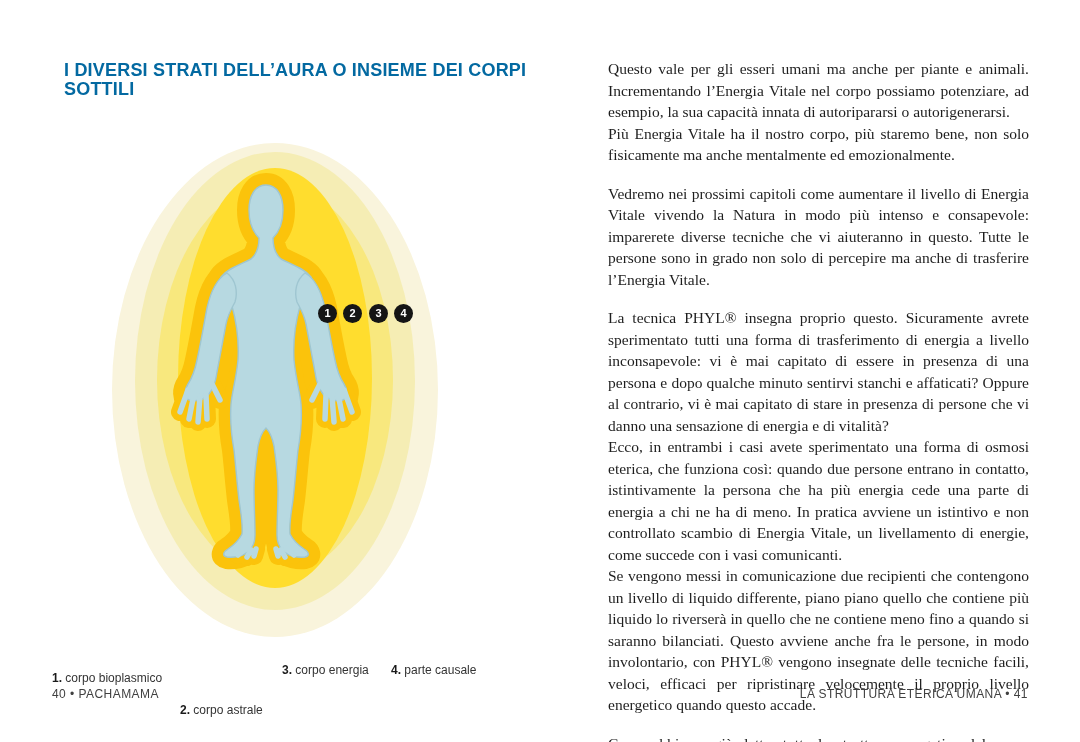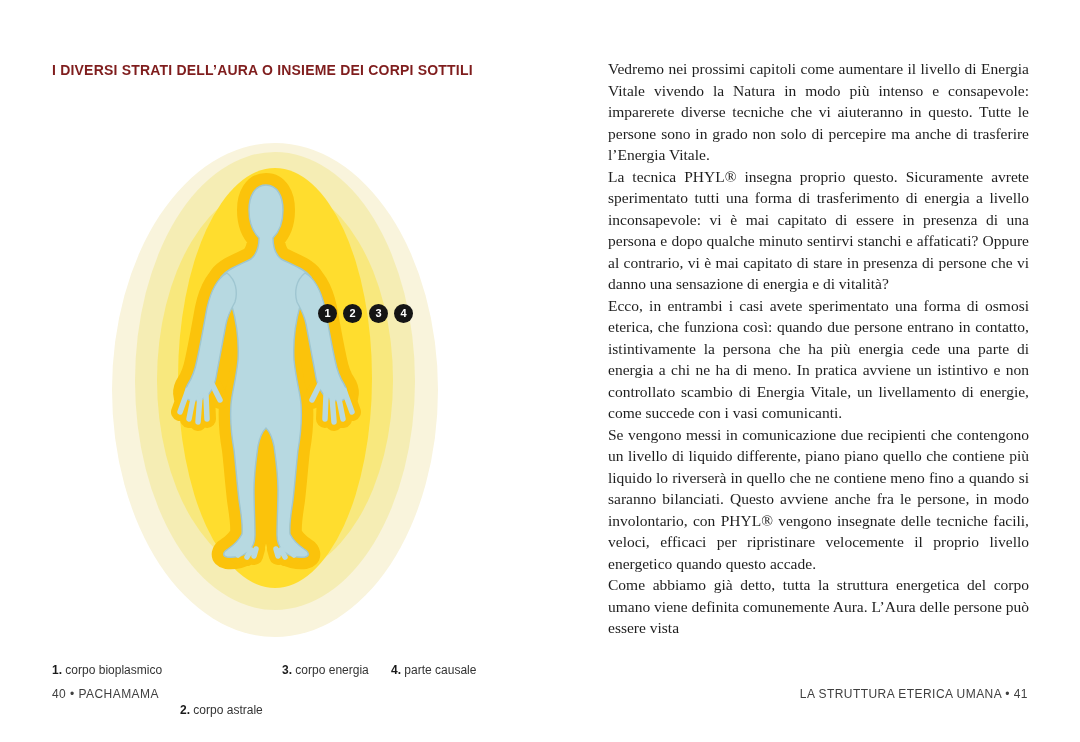--- a/index.html
+++ b/index.html
@@ -5,54 +5,54 @@
   html,body{margin:0;padding:0;background:#ffffff;}
   .spread{
     position:relative;
     width:1080px;height:742px;
     background:#ffffff;
     overflow:hidden;
     font-family:"Liberation Sans", sans-serif;
   }
   
   .page-title{
-    position:absolute;left:52px;top:61px;width:520px;
+    position:absolute;left:64px;top:61px;width:520px;
     font-family:"Liberation Sans", sans-serif;
-    font-size:14px;line-height:19px;font-weight:700;
-    letter-spacing:.2px;color:#7f1d1d;margin:0;
+    font-size:18px;line-height:19px;font-weight:700;
+    letter-spacing:.2px;color:#0369a1;margin:0;
   }
   .figure-wrap{position:absolute;left:100px;top:128px;width:350px;height:520px;}
   .figure-wrap svg{display:block;width:350px;height:520px;}
   .marker{
     position:absolute;width:19px;height:19px;border-radius:50%;
     background:#151515;color:#ffffff;
     font-size:11px;font-weight:700;line-height:19px;text-align:center;
     font-family:"Liberation Sans", sans-serif;
   }
   .legend{position:absolute;top:663px;left:0;width:540px;height:16px;
     font-size:12px;color:#333333;}
   .legend-item{position:absolute;top:0;white-space:nowrap;}
   .legend-item .num{font-weight:700;color:#1a1a1a;}
   .legend-item .lab{font-weight:400;color:#333333;}
-  #legend-1{left:52px;} #legend-2{left:180px;margin-top:40px;} #legend-3{left:282px;} #legend-4{left:391px;}
+  #legend-1{left:52px;margin-top:8px;} #legend-2{left:180px;margin-top:40px;} #legend-3{left:282px;} #legend-4{left:391px;}
   .footer{
     position:absolute;top:687px;
     font-size:12px;letter-spacing:.45px;color:#404040;
     font-family:"Liberation Sans", sans-serif;white-space:nowrap;
   }
   .footer-left{left:52px;}
   .footer-right{right:52px;text-align:right;}
   
   .text-col{
     position:absolute;left:608px;top:58px;width:421px;
     font-family:"Liberation Serif", serif;
     font-size:15.5px;line-height:21.5px;color:#1e1e1e;
   }
   .para{margin:0;text-align:justify;text-justify:inter-word;}
-  .para.gap{margin-top:0;}
+  .para.gap{margin-top:17px;}
 </style>
 </head>
 <body>
 
 <div class="spread">
 
   <section>
     <h1 class="page-title">I DIVERSI STRATI DELL’AURA O INSIEME DEI CORPI SOTTILI</h1>
 
     <div class="figure-wrap">
@@ -150,20 +150,22 @@
       <span class="legend-item" id="legend-2"><span class="num">2.</span> <span class="lab">corpo astrale</span></span>
       <span class="legend-item" id="legend-3"><span class="num">3.</span> <span class="lab">corpo energia</span></span>
       <span class="legend-item" id="legend-4"><span class="num">4.</span> <span class="lab">parte causale</span></span>
     </div>
 
     <div class="footer footer-left">40  •  PACHAMAMA</div>
   </section>
 
   <section>
     <div class="text-col">
+      <p class="para">Questo vale per gli esseri umani ma anche per piante e animali. Incrementando l’Energia Vitale nel corpo possiamo potenziare, ad esempio, la sua capacità innata di autoripararsi o autorigenerarsi.</p>
+      <p class="para">Più Energia Vitale ha il nostro corpo, più staremo bene, non solo fisicamente ma anche mentalmente ed emozionalmente.</p>
       <p class="para gap">Vedremo nei prossimi capitoli come aumentare il livello di Energia Vitale vivendo la Natura in modo più intenso e consapevole: imparerete diverse tecniche che vi aiuteranno in questo. Tutte le persone sono in grado non solo di percepire ma anche di trasferire l’Energia Vitale.</p>
       <p class="para gap">La tecnica PHYL® insegna proprio questo. Sicuramente avrete sperimentato tutti una forma di trasferimento di energia a livello inconsapevole: vi è mai capitato di essere in presenza di una persona e dopo qualche minuto sentirvi stanchi e affaticati? Oppure al contrario, vi è mai capitato di stare in presenza di persone che vi danno una sensazione di energia e di vitalità?</p>
       <p class="para">Ecco, in entrambi i casi avete sperimentato una forma di osmosi eterica, che funziona così: quando due persone entrano in contatto, istintivamente la persona che ha più energia cede una parte di energia a chi ne ha di meno. In pratica avviene un istintivo e non controllato scambio di Energia Vitale, un livellamento di energie, come succede con i vasi comunicanti.</p>
       <p class="para">Se vengono messi in comunicazione due recipienti che contengono un livello di liquido differente, piano piano quello che contiene più liquido lo riverserà in quello che ne contiene meno fino a quando si saranno bilanciati. Questo avviene anche fra le persone, in modo involontario, con PHYL® vengono insegnate delle tecniche facili, veloci, efficaci per ripristinare velocemente il proprio livello energetico quando questo accade.</p>
       <p class="para gap">Come abbiamo già detto, tutta la struttura energetica del corpo umano viene definita comunemente Aura. L’Aura delle persone può essere vista</p>
     </div>
 
     <div class="footer footer-right">LA STRUTTURA ETERICA UMANA  •  41</div>
   </section>
 

